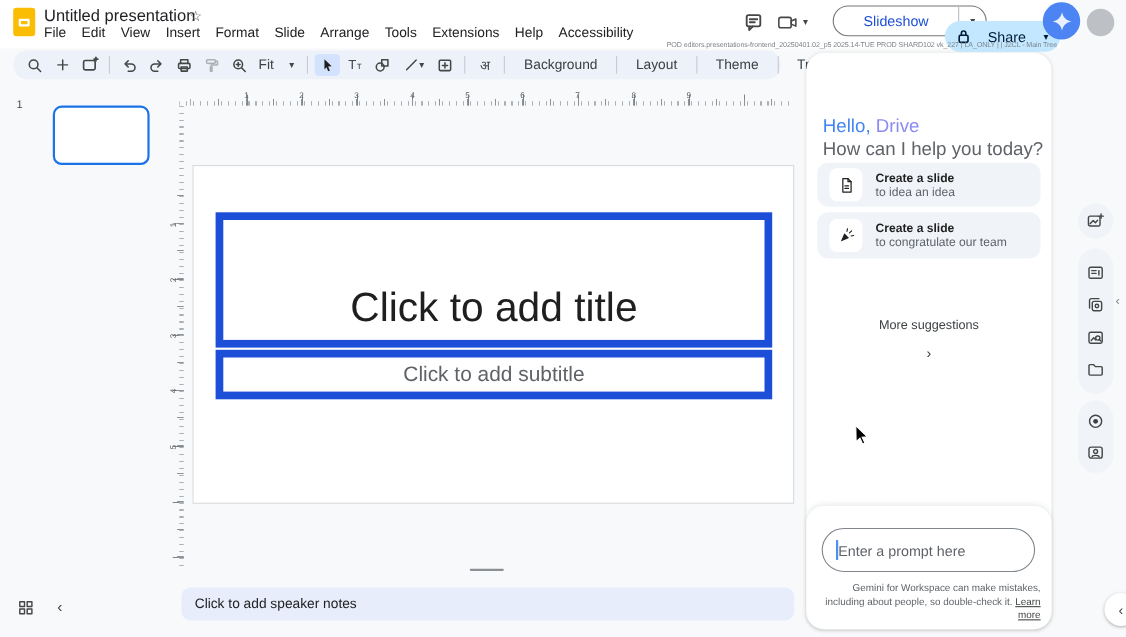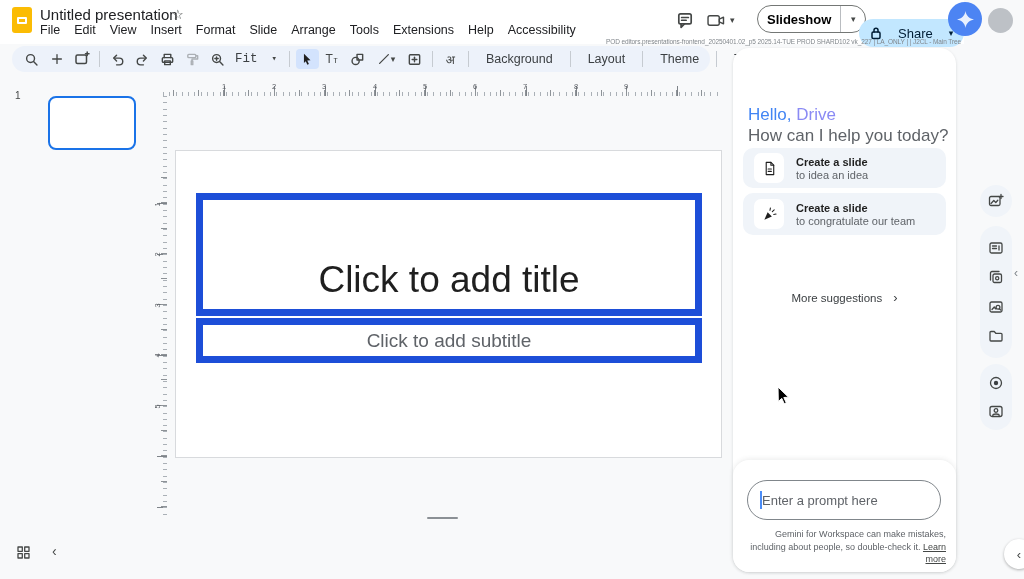--- a/index.html
+++ b/index.html
@@ -13,36 +13,36 @@
   .logo i { position:absolute; left:5px; top:10px; width:10px; height:7px; border:2px solid #fff; border-radius:1px; display:block; }
   .doc-title { position:absolute; left:40px; top:6px; font-size:15px; color:#202124; }
   .star { position:absolute; left:172px; top:7px; font-size:13px; color:#444746; }
   .menus { position:absolute; left:40px; top:23px; display:flex; gap:14px; font-size:12.5px; color:#202124; }
   .menus span { cursor:default; }
   svg.ic { stroke:#444746; fill:none; stroke-width:1.5; stroke-linecap:round; stroke-linejoin:round; display:block; }
   .comment-btn { position:absolute; left:676px; top:11px; }
   .meet-btn { position:absolute; left:706px; top:13px; display:flex; align-items:center; gap:4px; }
   .caret { font-size:9px; color:#444746; line-height:1; }
   .ss-pill { position:absolute; left:757px; top:5px; height:28px; border:1px solid #747775; border-radius:14px; background:#fff; display:flex; align-items:stretch; overflow:hidden; }
-  .ss-label { display:flex; align-items:center; padding:0 9px; font-size:13px; color:#000000;font-weight:bold; }
+  .ss-label { display:flex; align-items:center; padding:0 27px; font-size:13px; color:#1d4ed8; }
   .ss-div { width:1px; background:#b9bcc0; }
   .ss-caret { display:flex; align-items:center; justify-content:center; width:24px; }
   .share-pill { position:absolute; left:859px; top:19px; height:28px; padding:0 11px; border-radius:14px; background:#c2e7ff; display:flex; align-items:center; gap:16px; }
   .share-label { font-size:13px; color:#001d35; font-weight:500; }
   .gem-btn { position:absolute; left:948px; top:2px; width:34px; height:34px; border-radius:50%; background:#4c84f3; display:flex; align-items:center; justify-content:center; }
   .avatar { position:absolute; left:988px; top:8px; width:25px; height:25px; border-radius:50%; background:#bdc1c6; }
   .build-info { position:absolute; right:3px; top:38px; font-size:6.5px; color:#80868b; letter-spacing:-0.1px; white-space:nowrap; }
 
   
   .toolbar { position:absolute; left:12px; top:46px; width:698px; height:26px; background:#edf2fa; border-radius:13px; display:flex; align-items:center; padding:0 8px; gap:2px; }
   .tb { width:23px; height:20px; display:flex; align-items:center; justify-content:center; border-radius:4px; flex:0 0 auto; }
   .tb.active { background:#d3e3fd; }
   .tb-sep { width:1px; height:16px; background:#c6cbd1; margin:0 4px; flex:0 0 auto; }
   .tb-text { font-size:12.5px; color:#3c4043; padding:0 11px; flex:0 0 auto; }
-  .fit-box { display:flex; align-items:center; gap:14px; padding:0 6px 0 4px; font-size:12.5px; color:#3c4043;font-family:Liberation Mono, monospace; }
+  .fit-box { display:flex; align-items:center; gap:14px; padding:0 6px 0 4px; font-size:12.5px; color:#3c4043; }
   .disabled { opacity:.38; }
   .tb-right { margin-left:auto; display:flex; align-items:center; gap:4px; }
   .glyph-a { font-size:12px; color:#444746; }
 
   
   .slide-num { position:absolute; left:15px; top:90px; font-size:10px; color:#444746; }
   .thumb { position:absolute; left:48px; top:96px; width:88px; height:54px; background:#fff; border:2px solid #1a73e8; border-radius:8px; }
 
   
   .hruler { position:absolute; left:163px; top:85px; width:559px; height:11px;
@@ -81,21 +81,21 @@
   .gp-kebab { font-size:13px; color:#444746; }
   .gp-close { font-size:12px; color:#444746; }
   .gp-greet { position:absolute; left:15px; top:40px; font-size:17px; line-height:1.25;margin-top:16px; }
   .greet-hello { color:#4285f4; }
   .greet-drive { color:#8a8af4; }
   .greet-q { color:#5f6368; }
   .gp-card { position:absolute; left:10px; width:203px; background:#f0f4f9; border-radius:10px; display:flex; align-items:center; padding:0 11px; gap:12px; }
   .card-ic { width:30px; height:30px; background:#fff; border-radius:7px; display:flex; align-items:center; justify-content:center; flex:0 0 auto; }
   .card-txt .t { font-size:11px; font-weight:700; color:#1f1f1f; }
   .card-txt .s { font-size:11px; color:#5f6368; margin-top:1px; }
-  .gp-more { position:absolute; left:0; top:242px; width:100%; display:flex; align-items:center; justify-content:center; gap:11px; }
+  .gp-more { position:absolute; left:0; top:242px; width:100%; display:flex; align-items:center; justify-content:center; gap:11px;flex-direction:column; }
   .more-label { font-size:11.5px; font-weight:500; color:#3c4043; }
   .more-chev { font-size:13px; color:#3c4043; }
   .gp-bottom { position:absolute; left:0; top:412px; width:223px; height:112px; background:#fff; border-radius:16px; box-shadow:0 -1px 5px rgba(60,64,67,.10); }
   .prompt-wrap { position:absolute; left:14px; top:20px; width:194px; height:40px; border:1.2px solid #80868b; border-radius:20px; }
   .prompt-wrap input { position:absolute; left:14px; top:0; width:168px; height:100%; border:none; outline:none; background:transparent; font-family:"Liberation Sans",sans-serif; font-size:13px; color:#1f1f1f; }
   .prompt-wrap input::placeholder { color:#5f6368; opacity:1; }
   .prompt-caret { position:absolute; left:12px; top:10px; width:2px; height:18px; background:#4c8df6; }
   .gp-disclaimer { position:absolute; left:10px; top:68px; width:203px; text-align:right; font-size:9px; line-height:1.4; color:#5f6368; }
   .learn-more { text-decoration:underline; color:#444746; }
 
@@ -332,20 +332,23 @@
 
   <div class="gridview-btn">
     <svg class="ic" width="13" height="13" viewBox="0 0 13 13" style="stroke-width:1.3">
       <rect x="1" y="1" width="4.3" height="4.3"></rect>
         <rect x="7.7" y="1" width="4.3" height="4.3"></rect>
         <rect x="1" y="7.7" width="4.3" height="4.3"></rect>
         <rect x="7.7" y="7.7" width="4.3" height="4.3"></rect>
     </svg>
   </div>
   <div class="film-collapse">‹</div>
+  <div class="notes-bar">
+    <span class="notes-text">Click to add speaker notes</span>
+  </div>
 
   <div class="gpanel">
 
     <div class="gp-greet">
       <div>
         <span class="greet-hello">Hello, </span><span class="greet-drive">Drive</span>
       </div>
       <div class="greet-q">How can I help you today?</div>
     </div>
 

